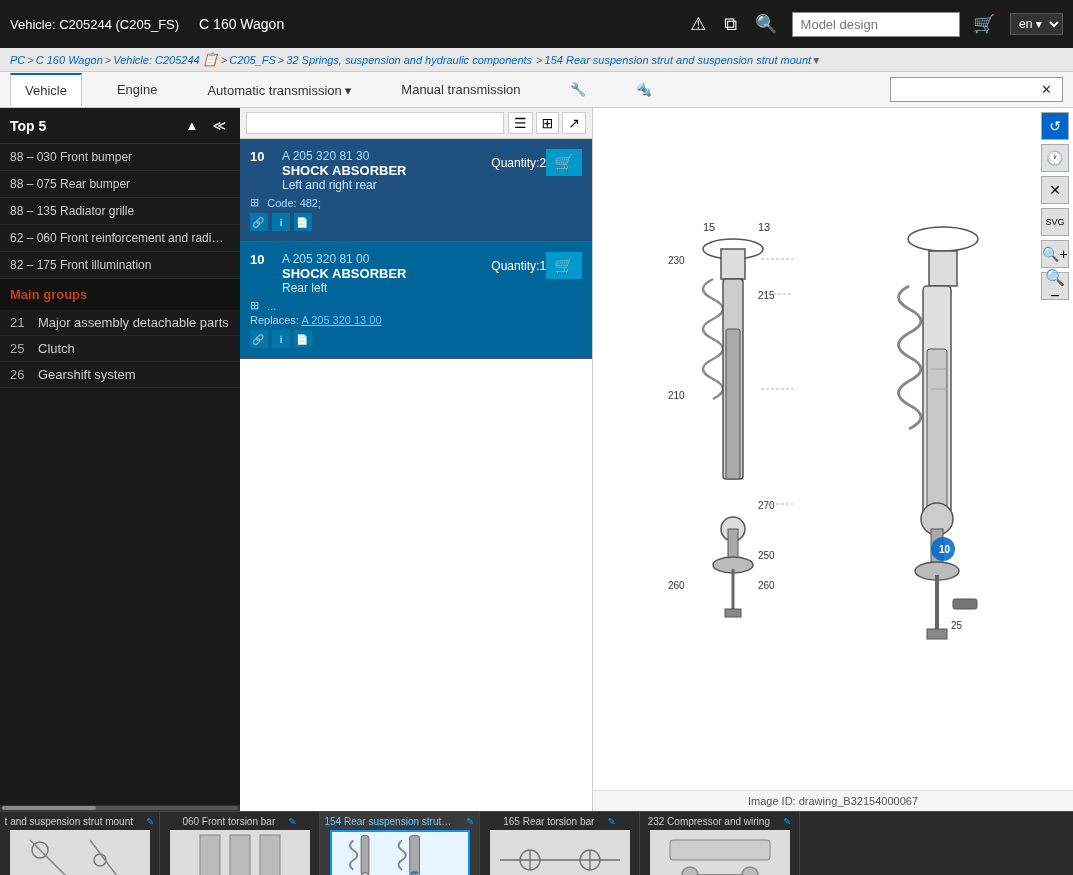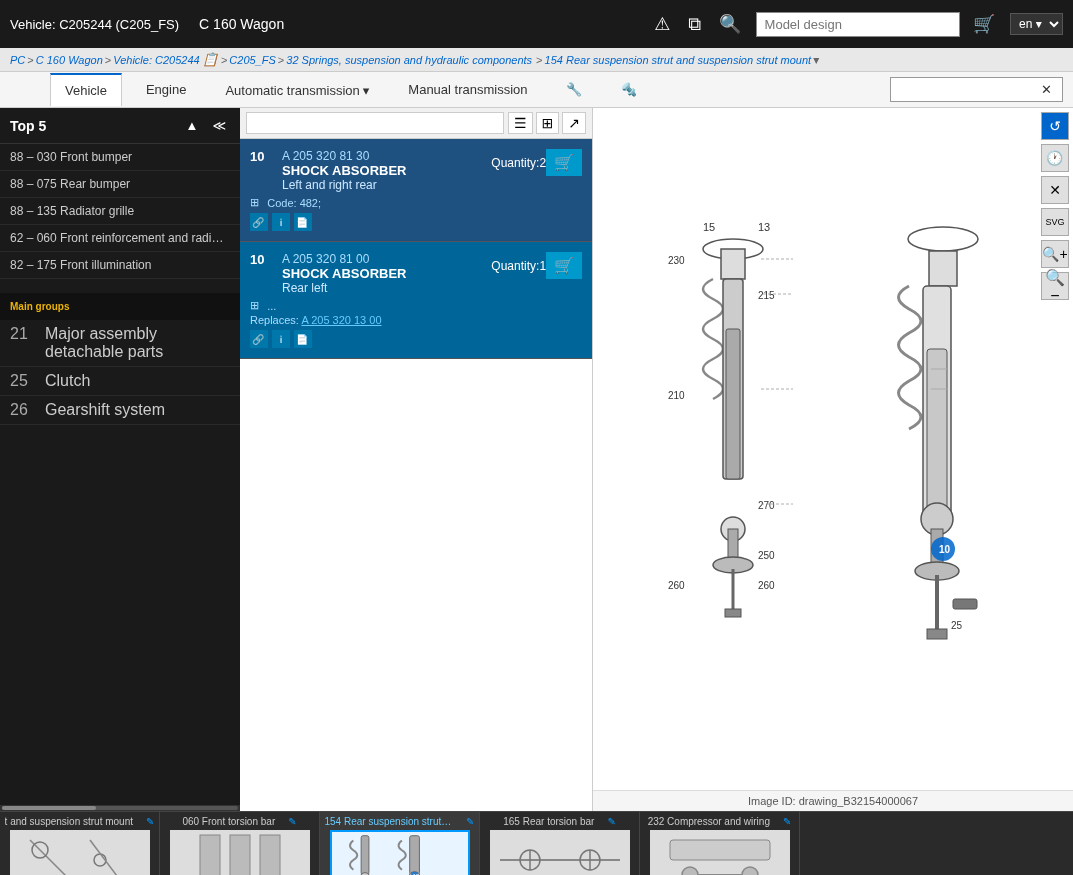--- a/index.html
+++ b/index.html
@@ -35,21 +35,21 @@
       display: flex;
       align-items: center;
       justify-content: center;
       padding: 2px 4px;
     }
     .search-box-top {
       background: #fff;
       border: 1px solid #888;
       padding: 4px 8px;
       font-size: 13px;
-      width: 204px;
+      width: 168px;
       color: #333;
     }
 
     
     .breadcrumb-bar {
       background: #e8e8e8;
       padding: 4px 10px;
       font-size: 11px;
       color: #333;
       display: flex;
@@ -142,34 +142,33 @@
     .sidebar-item {
       padding: 6px 10px;
       cursor: pointer;
       font-size: 12px;
       color: #ccc;
       border-bottom: 1px solid #2a2a2a;
     }
     .sidebar-main-groups {
       padding: 8px 10px;
       font-weight: bold;
-      font-size: 10px;
-      color: #eab308;
+      font-size: 13px;
+      color: #c2410c;
       background: #111;
-      margin-top: 14px;
     }
     .sidebar-group-item {
       display: flex;
       align-items: flex-start;
       padding: 5px 10px;
       cursor: pointer;
-      font-size: 16px;
+      font-size: 13px;
       color: #ccc;
       border-bottom: 1px solid #2a2a2a;
-      gap: 15px;
+      gap: 8px;
     }
     .sidebar-group-num { color: #aaa; min-width: 20px; }
     .sidebar-scroll { overflow-y: auto; flex: 1; }
     .sidebar-scroll::-webkit-scrollbar { width: 4px; }
     .sidebar-scroll::-webkit-scrollbar-thumb { background: #555; }
 
     
     .center-panel {
       flex: 1;
       display: flex;
@@ -378,21 +377,21 @@
   <a href="#">32 Springs, suspension and hydraulic components</a>
   <br style="width:100%">
   <span> &gt; </span>
   <a href="#">154 Rear suspension strut and suspension strut mount</a>
   <span style="font-size:12px; cursor:pointer;">▾</span>
 </div>
 
 <div class="toolbar-row">
   <div class="toolbar-left">
 
-    <div style="display:flex; gap:7px;margin-left:40px;">
+    <div style="display:flex; gap:18px;">
       <div class="tab active">Vehicle</div>
       <div class="tab">Engine</div>
       <div class="tab tab-with-arrow">
         <span>Automatic transmission</span>
         <span>▾</span>
       </div>
       <div class="tab">Manual transmission</div>
       <div class="tab">🔧</div>
       <div class="tab">🔩</div>
     </div>

